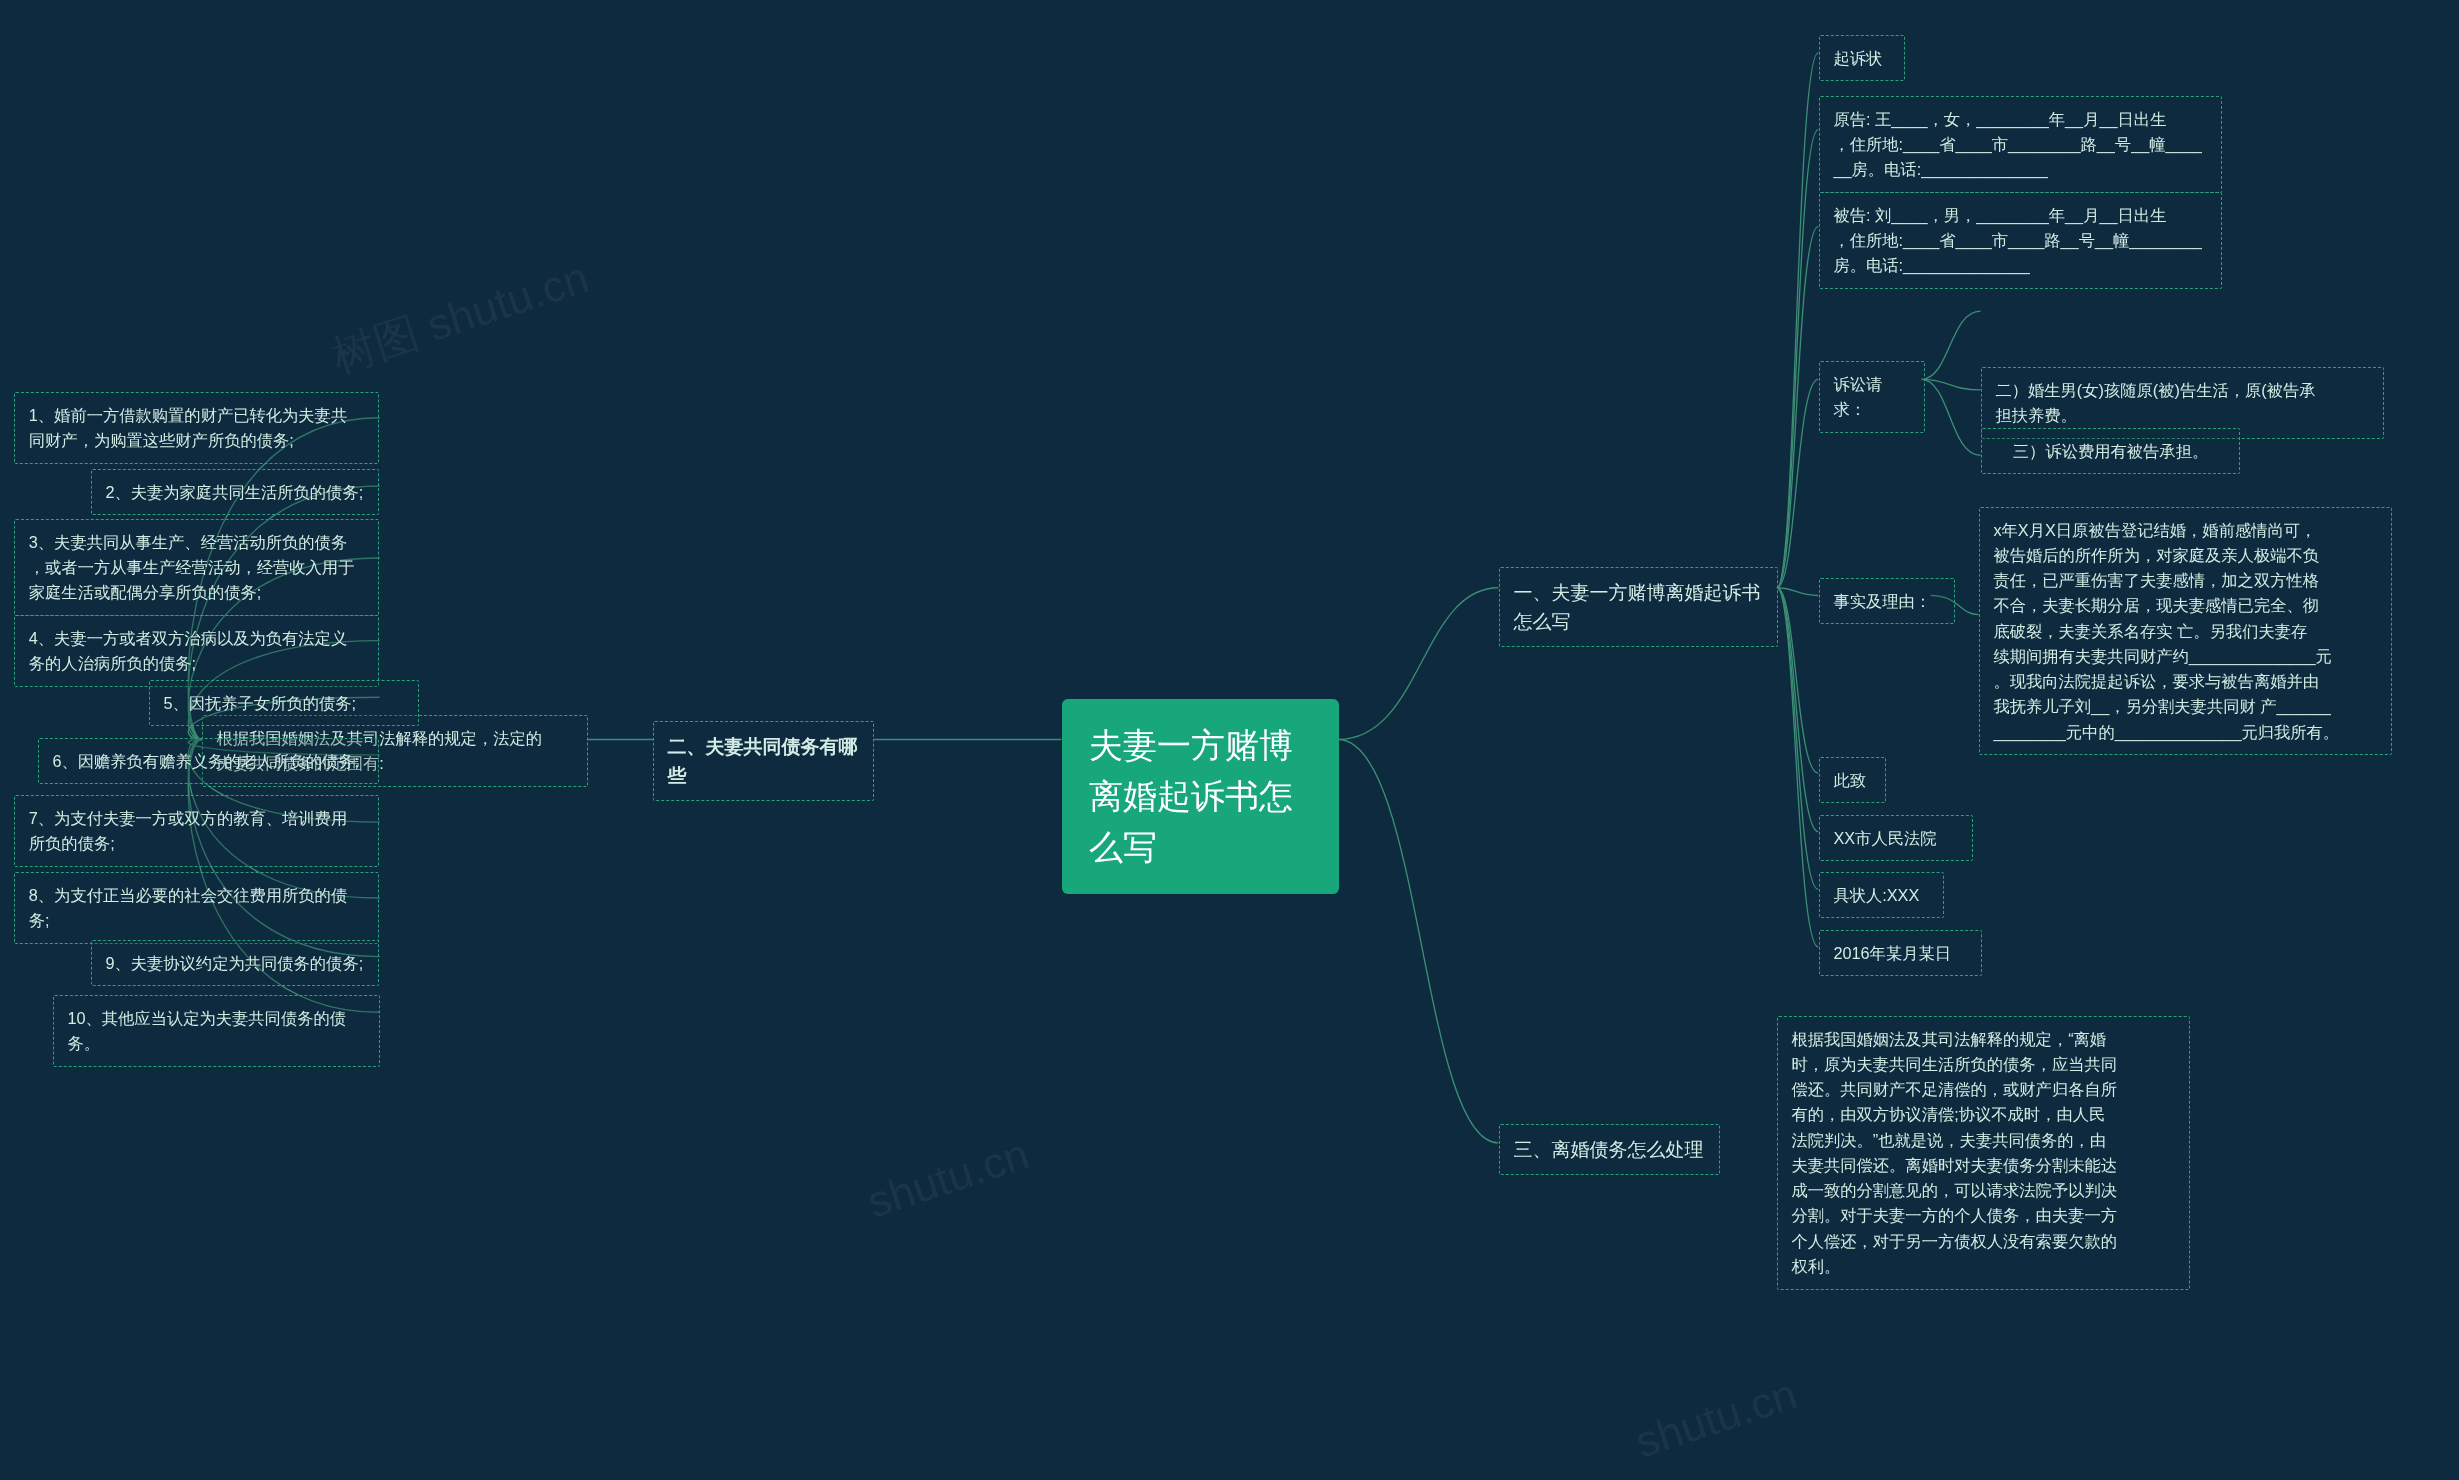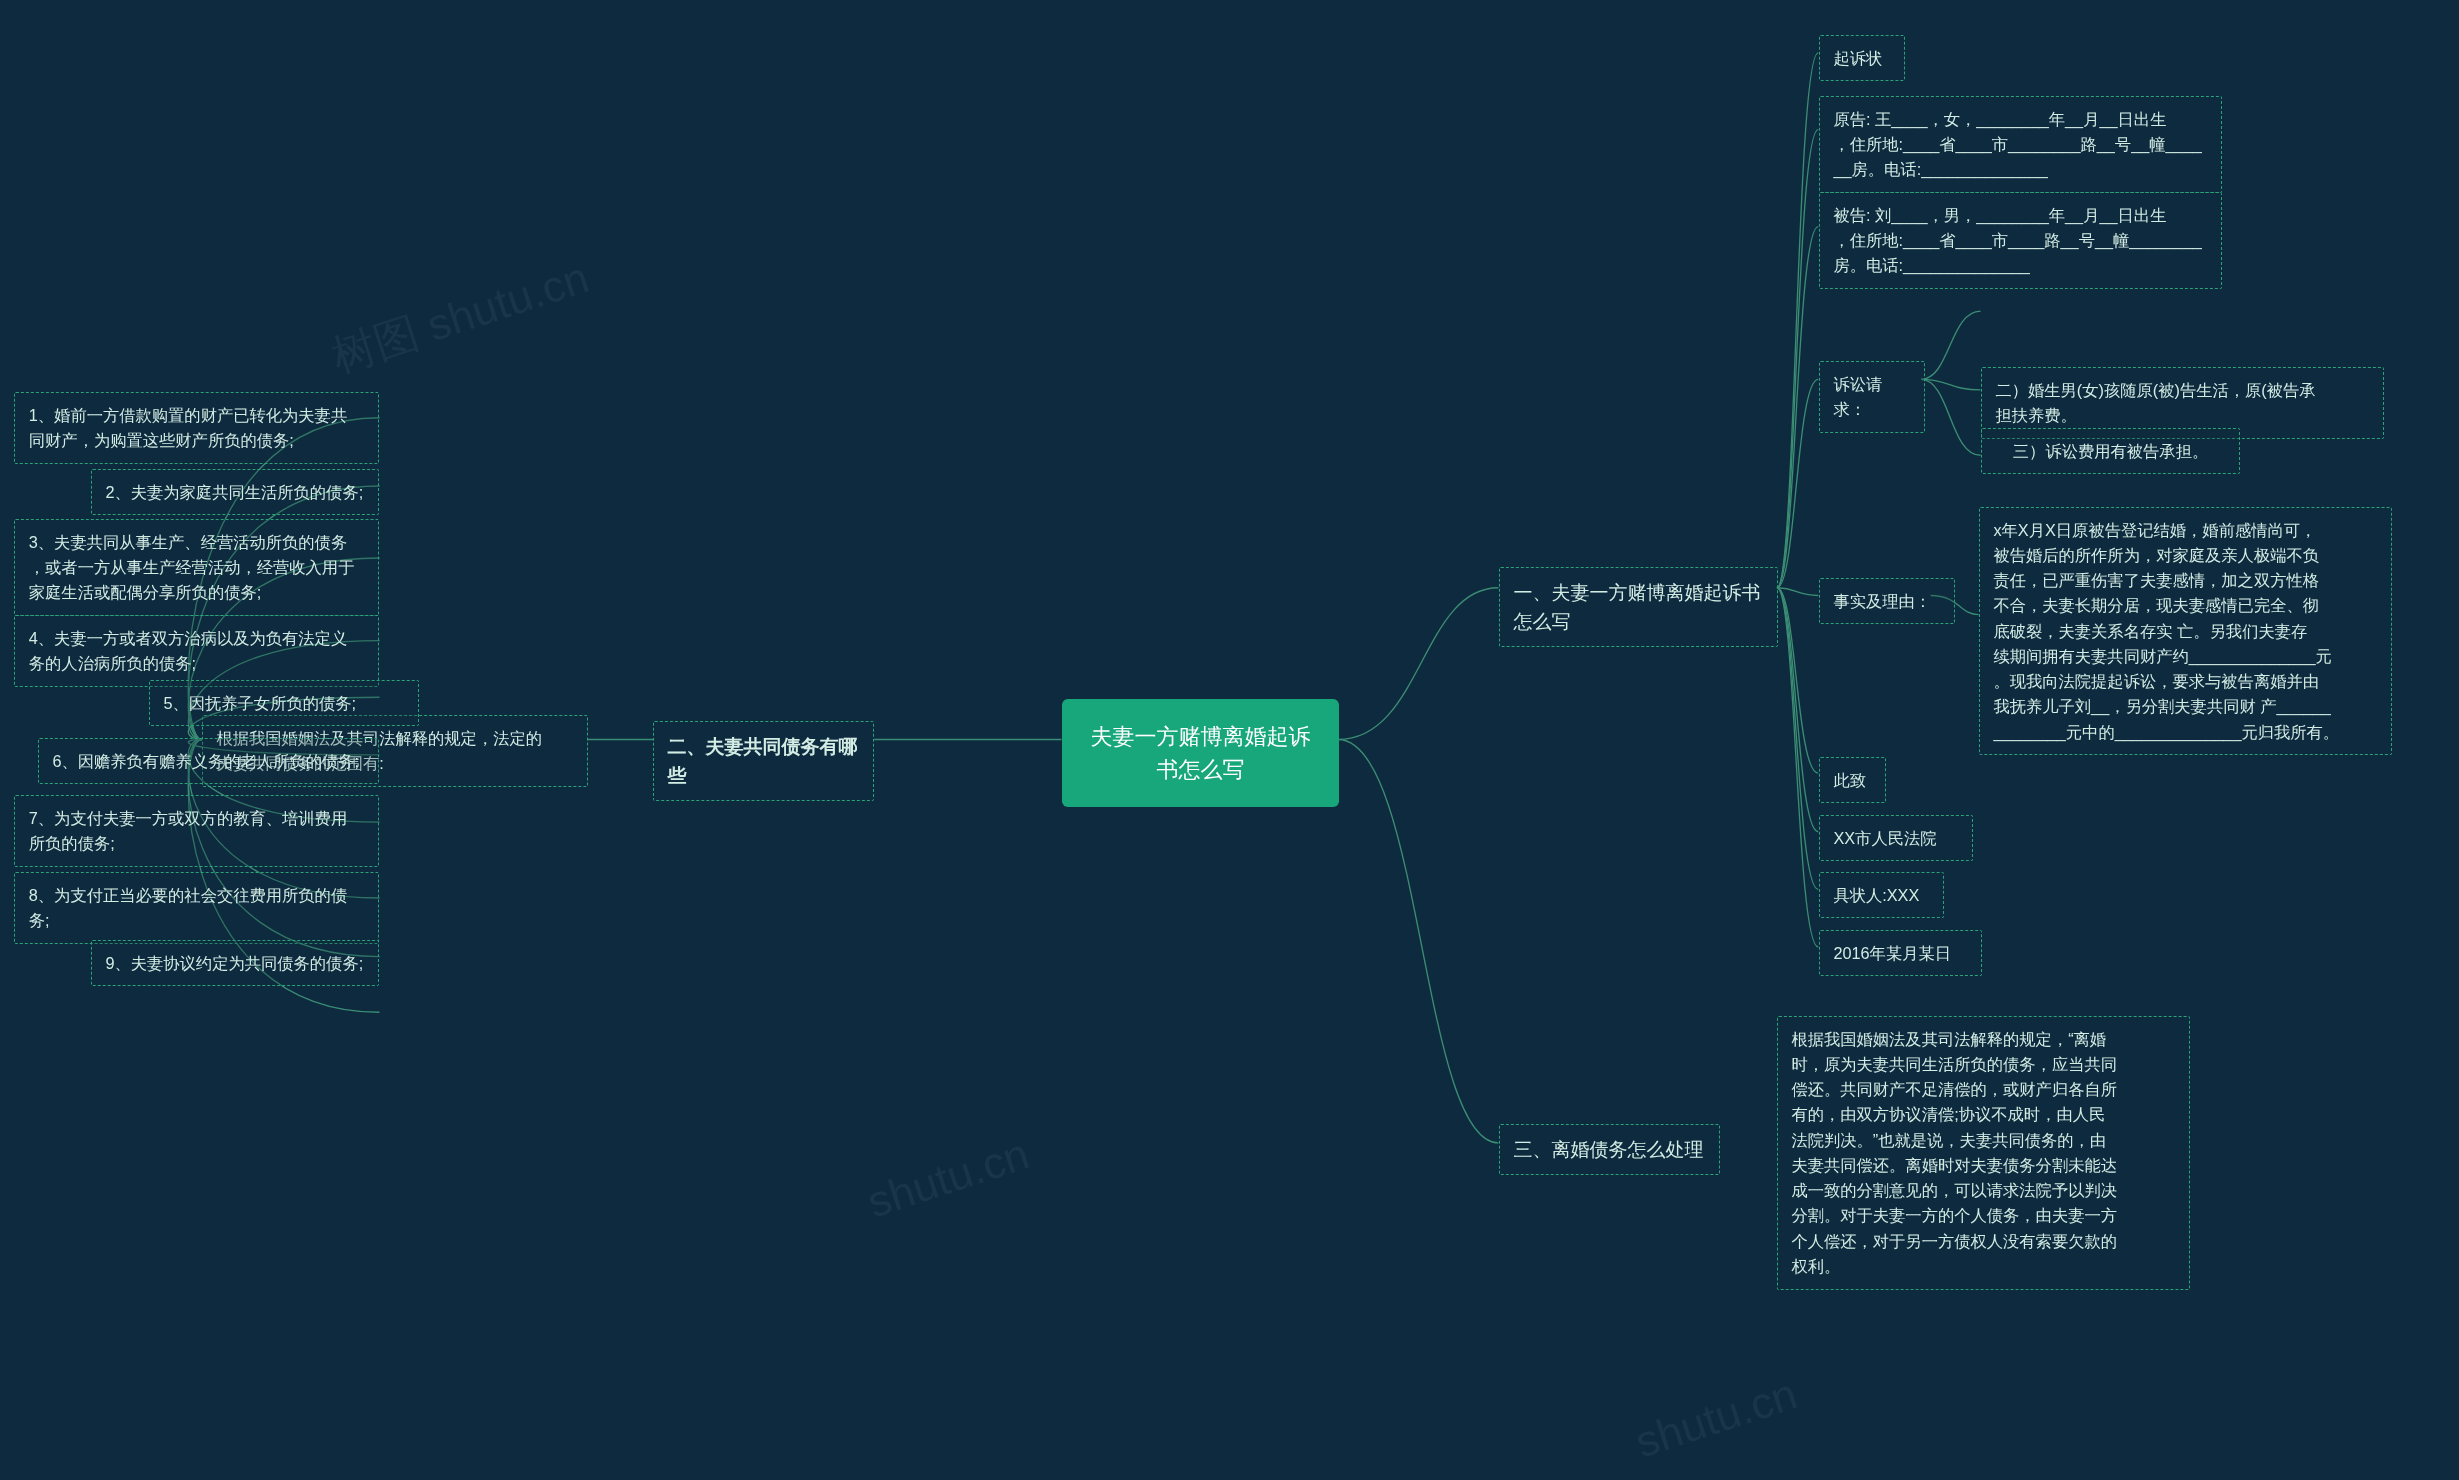--- a/index.html
+++ b/index.html
@@ -25,23 +25,23 @@
     font-size: 17.3px;
     line-height: 1.55;
     color: #d3ece4;
     box-sizing: border-box;
     border-radius: 1.9px;
   }
   .root {
     position: absolute;
     background: #17a77a;
     color: #ffffff;
-    font-size: 22px;
+    font-size: 34px;
     line-height: 1.5;
-    text-align: center;
+    text-align: left;
     padding: 21px 27px;
     border-radius: 5.8px;
     box-sizing: border-box;
   }
   .branch {
     font-size: 19px;
   }
   .small {
     font-size: 16.3px;
   }
@@ -159,20 +159,21 @@
 家庭生活或配偶分享所负的债务;</div>
   <div class="node small" style="left:14.4px; top:615px; width:365px; white-space:pre-line;">4、夫妻一方或者双方治病以及为负有法定义
 务的人治病所负的债务;</div>
   <div class="node small" style="left:149px; top:680px; width:270px;">5、因抚养子女所负的债务;</div>
   <div class="node small" style="left:38px; top:738px; width:341px;">6、因赡养负有赡养义务的老人所负的债务;</div>
   <div class="node small" style="left:14.4px; top:795px; width:365px; white-space:pre-line;">7、为支付夫妻一方或双方的教育、培训费用
 所负的债务;</div>
   <div class="node small" style="left:14.4px; top:872px; width:365px; white-space:pre-line;">8、为支付正当必要的社会交往费用所负的债
 务;</div>
   <div class="node small" style="left:91px; top:940px; width:288px;">9、夫妻协议约定为共同债务的债务;</div>
+  <div class="node small" style="left:53px; top:995px; width:327px;">10、其他应当认定为夫妻共同债务的债务。</div>
 
   <div class="node branch" style="left:1499px; top:1124px; width:221px;">三、离婚债务怎么处理</div>
   <div class="node small" style="left:1777px; top:1016px; width:413px; white-space:pre-line;">根据我国婚姻法及其司法解释的规定，“离婚
 时，原为夫妻共同生活所负的债务，应当共同
 偿还。共同财产不足清偿的，或财产归各自所
 有的，由双方协议清偿;协议不成时，由人民
 法院判决。”也就是说，夫妻共同债务的，由
 夫妻共同偿还。离婚时对夫妻债务分割未能达
 成一致的分割意见的，可以请求法院予以判决
 分割。对于夫妻一方的个人债务，由夫妻一方

